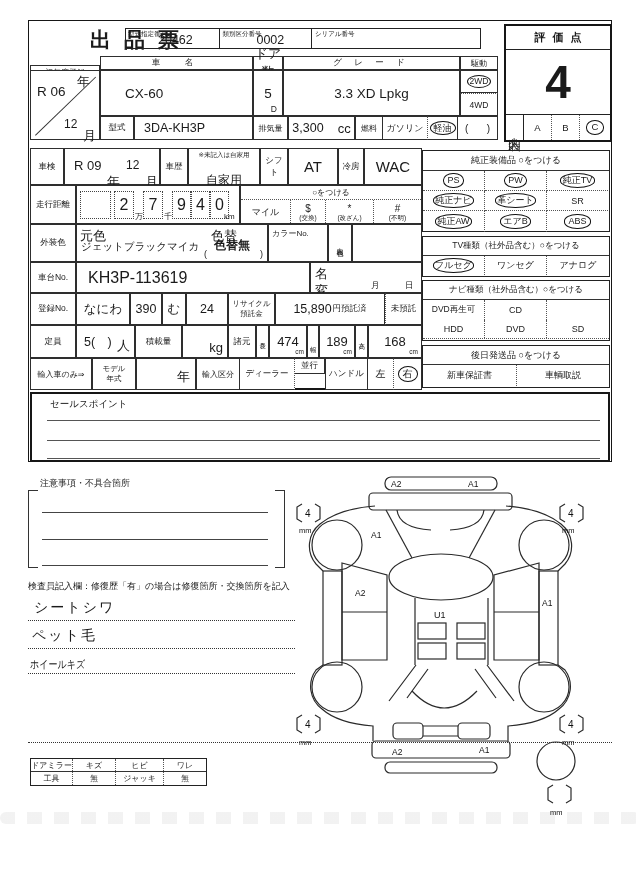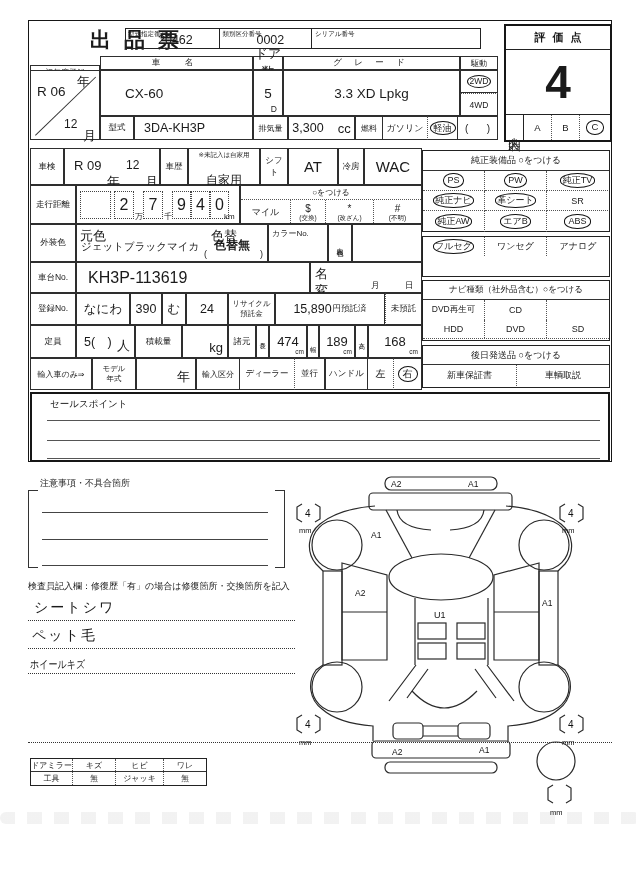--- a/index.html
+++ b/index.html
@@ -224,21 +224,21 @@
 <div class="a bx ct f8" style="left:30px;top:358px;width:62px;height:32px">輸入車のみ⇒</div>
 <div class="a bx ct col" style="left:92px;top:358px;width:44px;height:32px;font-size:7.5px;line-height:1.4">
   <span>モデル</span>
     <span>年式</span>
 </div>
 <div class="a bx" style="left:136px;top:358px;width:60px;height:32px">
   <span class="a f7" style="right:5px;bottom:3px">年</span>
 </div>
 <div class="a bx ct f8" style="left:196px;top:358px;width:44px;height:32px">輸入区分</div>
 <div class="a bx ct f85 dotR" style="left:240px;top:358px;width:55px;height:32px;border-right:1px dotted #555">ディーラー</div>
-<div class="a bx ct f85" style="left:295px;top:358px;width:30px;height:32px;border-left:none">並行</div>
+<div class="a bx ct f85" style="left:295px;top:358px;width:30px;height:16px;border-left:none">並行</div>
 <div class="a bx ct f85" style="left:325px;top:358px;width:43px;height:32px">ハンドル</div>
 <div class="a bx ct f10 dotR" style="left:368px;top:358px;width:26px;height:32px;border-right:1px dotted #555">
     <span>左</span>
   </div>
 <div class="a bx ct f10" style="left:394px;top:358px;width:28px;height:32px;border-left:none">
     <span style="padding:0 4px" class="circ">右</span>
   </div>
 
 <div class="a" style="left:422px;top:150px;width:188px;height:82px;border:1.5px solid #222">
   <div class="ct f9" style="height:20px;border-bottom:1px solid #333">純正装備品 ○をつける</div>
@@ -267,20 +267,21 @@
     <div class="ct f9" style="width:62px;height:21px;border-right:1px dotted #555">
         <span style="padding:0 2px" class="circ">エアB</span>
       </div>
     <div class="ct f9" style="width:61px;height:21px">
         <span style="padding:0 3px" class="circ">ABS</span>
       </div>
   </div>
 </div>
 
 <div class="a" style="left:422px;top:236px;width:188px;height:41px;border:1.5px solid #222">
+  <div class="ct f85" style="height:19px;border-bottom:1px solid #333">TV種類（社外品含む）○をつける</div>
   <div style="display:flex;height:19px">
     <div class="ct f9" style="width:62px;border-right:1px dotted #555">
         <span style="padding:0 1px" class="circ">フルセグ</span>
       </div>
     <div class="ct f9" style="width:62px;border-right:1px dotted #555">
         <span>ワンセグ</span>
       </div>
     <div class="ct f9" style="flex:1">
         <span>アナログ</span>
       </div>

